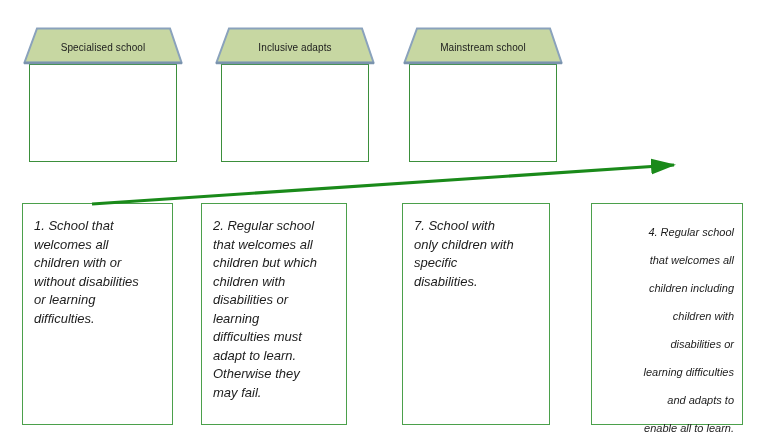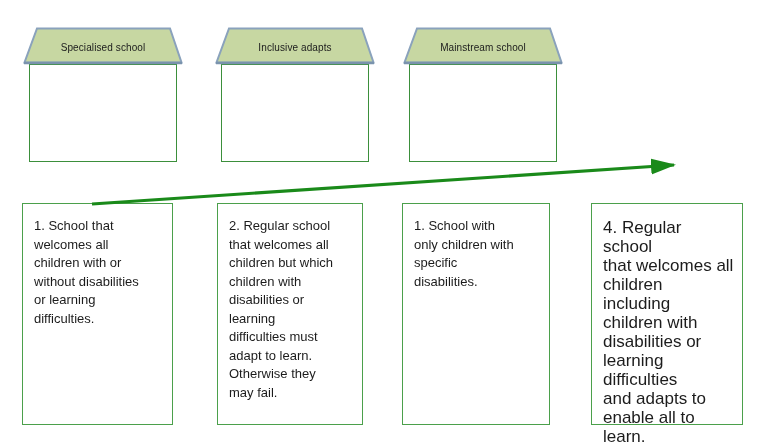--- a/index.html
+++ b/index.html
@@ -67,25 +67,27 @@
     box-sizing: border-box;
     background: #ffffff;
     border: 1px solid var(--box-border, #4ba04b);
   }
   .note-text {
     margin: 0;
     padding: 13px 8px 0 11px;
     font-size: 13px;
     line-height: 18.5px;
     white-space: pre-line;
+    font-style: italic;
   }
   .note-box.box-4 .note-text {
-    font-size: 17px;
-    line-height: 19px;
+    font-size: 11px;
+    line-height: 28px;
     padding-top: 14px;
+    text-align: right;
   }
 
   
   .arrow-overlay {
     position: absolute;
     left: 0;
     top: 0;
     pointer-events: none;
   }
   .arrow-line {
@@ -137,35 +139,35 @@
 
   <div class="note-box box-1" style="left:22px; width:151px">
     <p class="note-text">1. School that
 welcomes all
 children with or
 without disabilities
 or learning
 difficulties.</p>
   </div>
 
-  <div class="note-box box-2" style="left:217px; width:146px">
+  <div class="note-box box-2" style="left:201px; width:146px">
     <p class="note-text">2. Regular school
 that welcomes all
 children but which
 children with
 disabilities or
 learning
 difficulties must
 adapt to learn.
 Otherwise they
 may fail.</p>
   </div>
 
   <div class="note-box box-3" style="left:402px; width:148px">
-    <p class="note-text">1. School with
+    <p class="note-text">7. School with
 only children with
 specific
 disabilities.</p>
   </div>
 
   <div class="note-box box-4" style="left:591px; width:152px">
     <p class="note-text">4. Regular school
 that welcomes all
 children including
 children with

